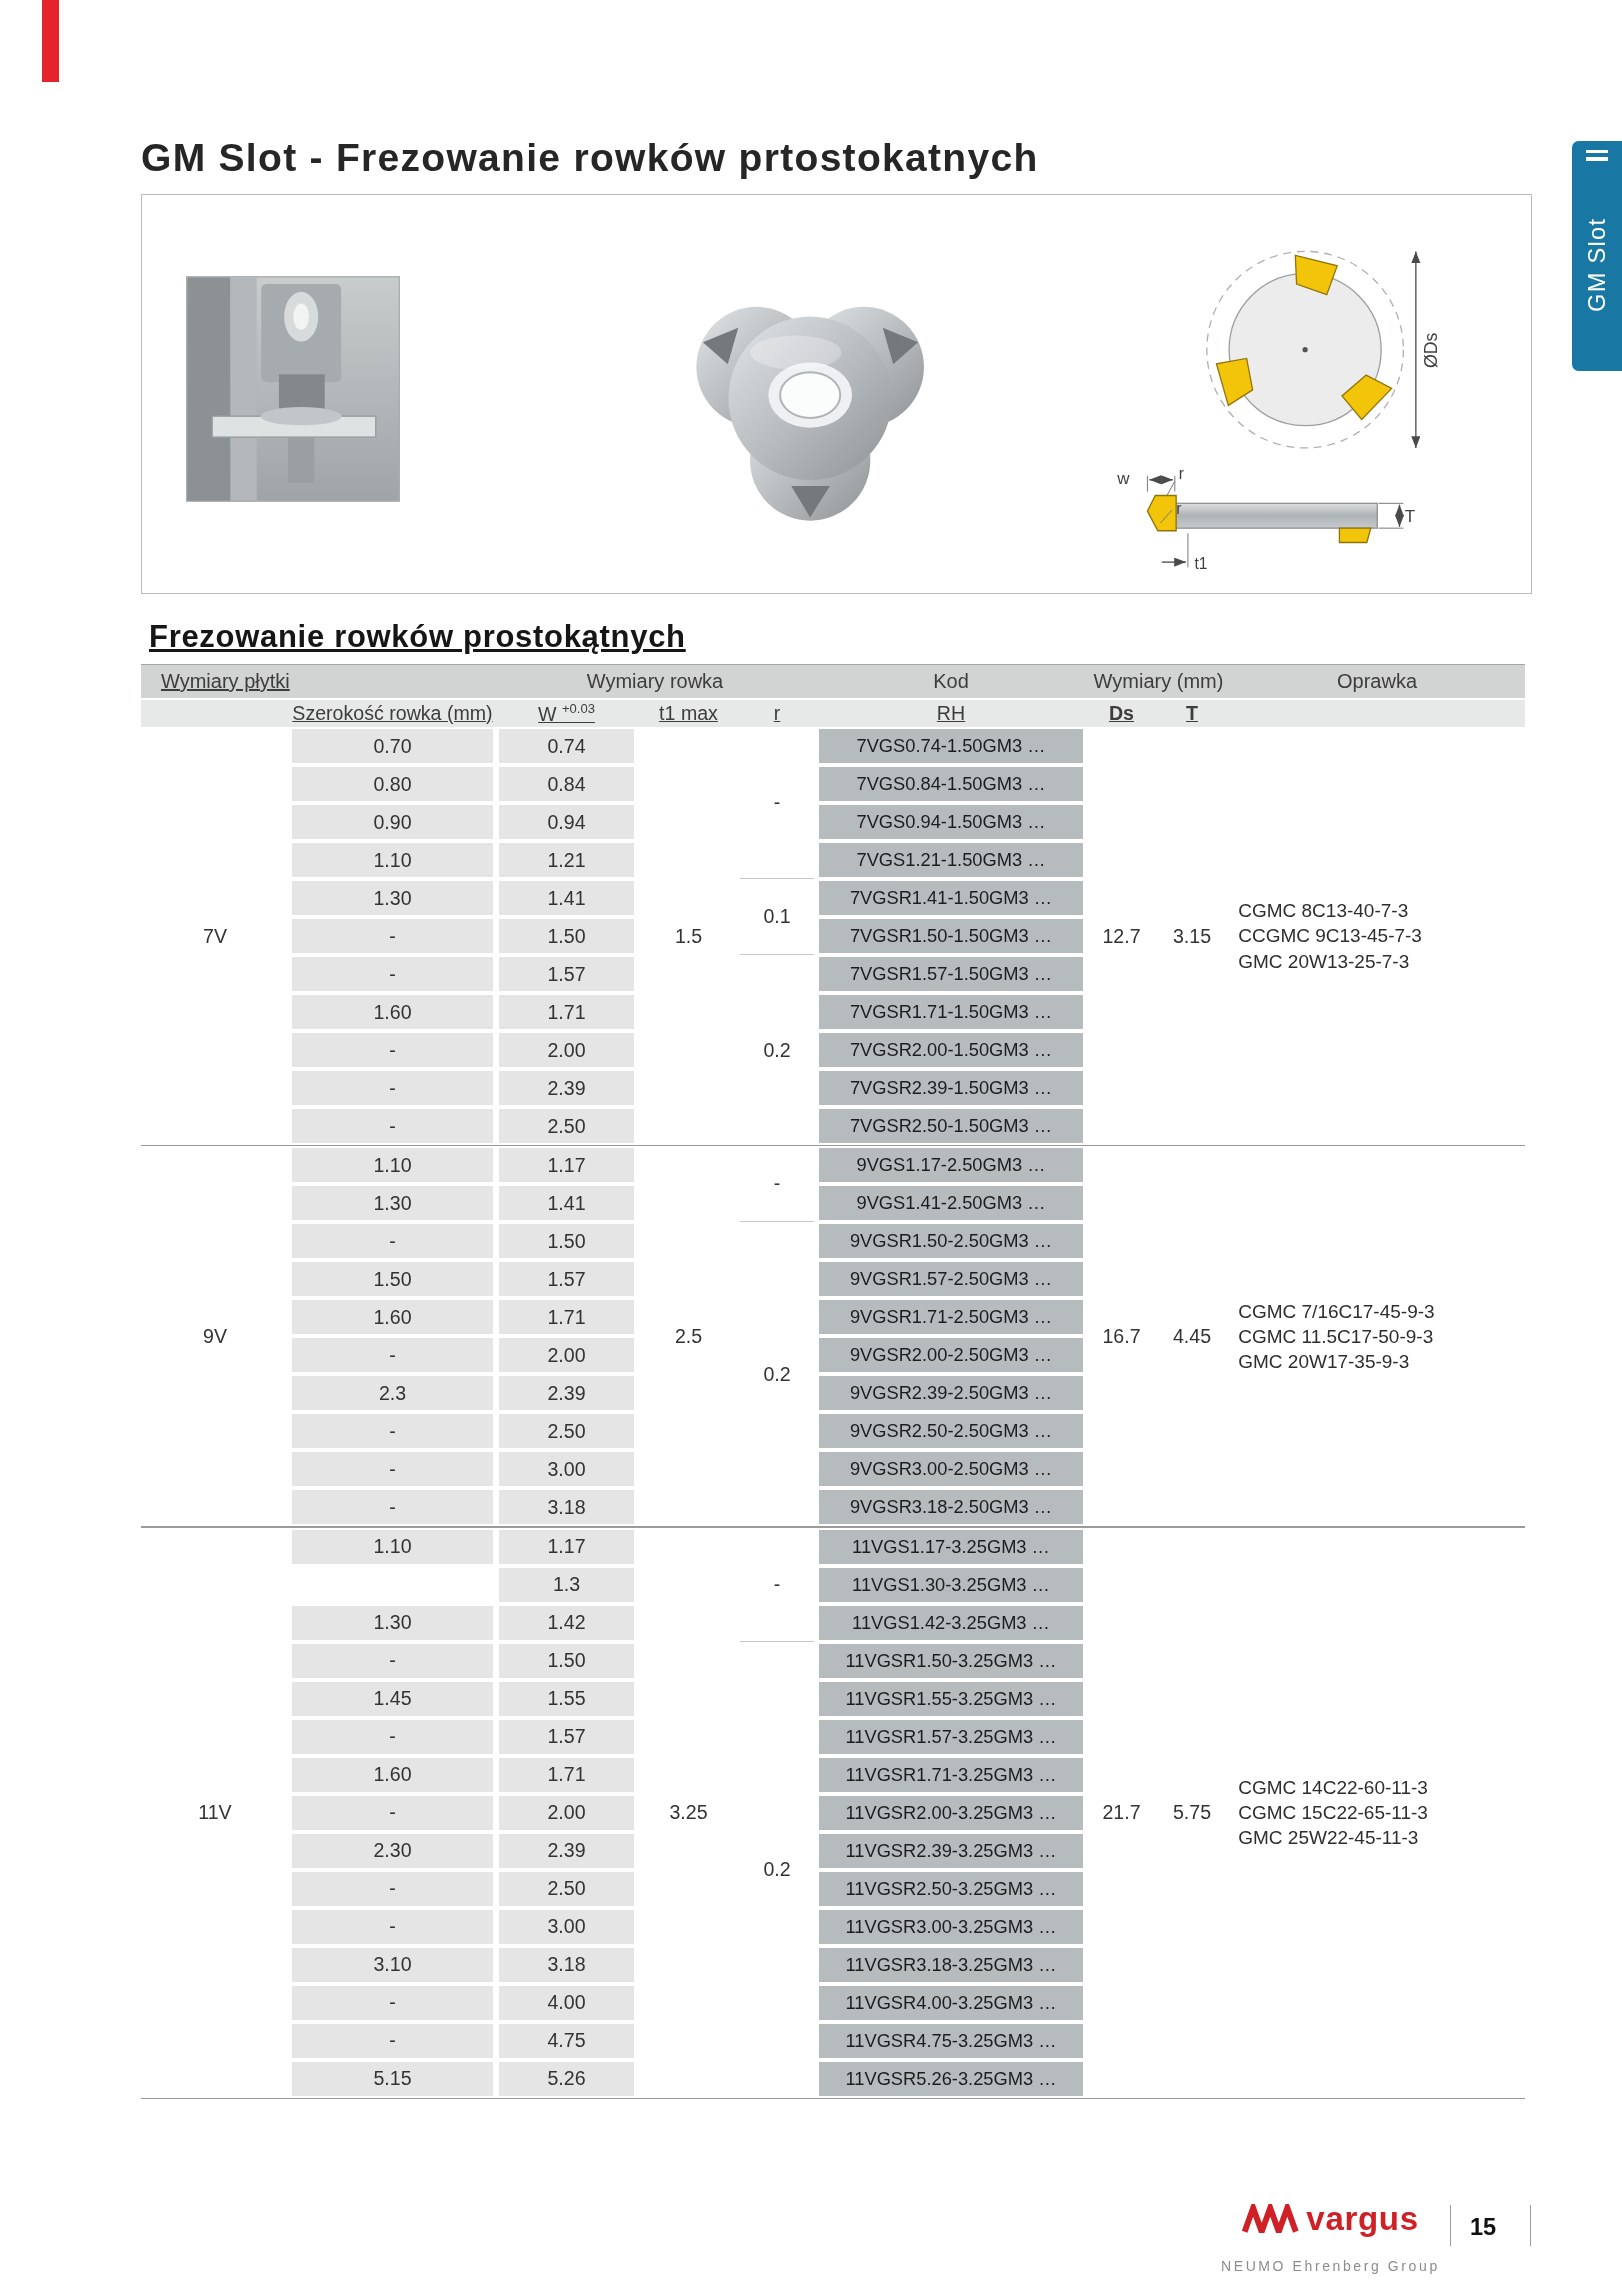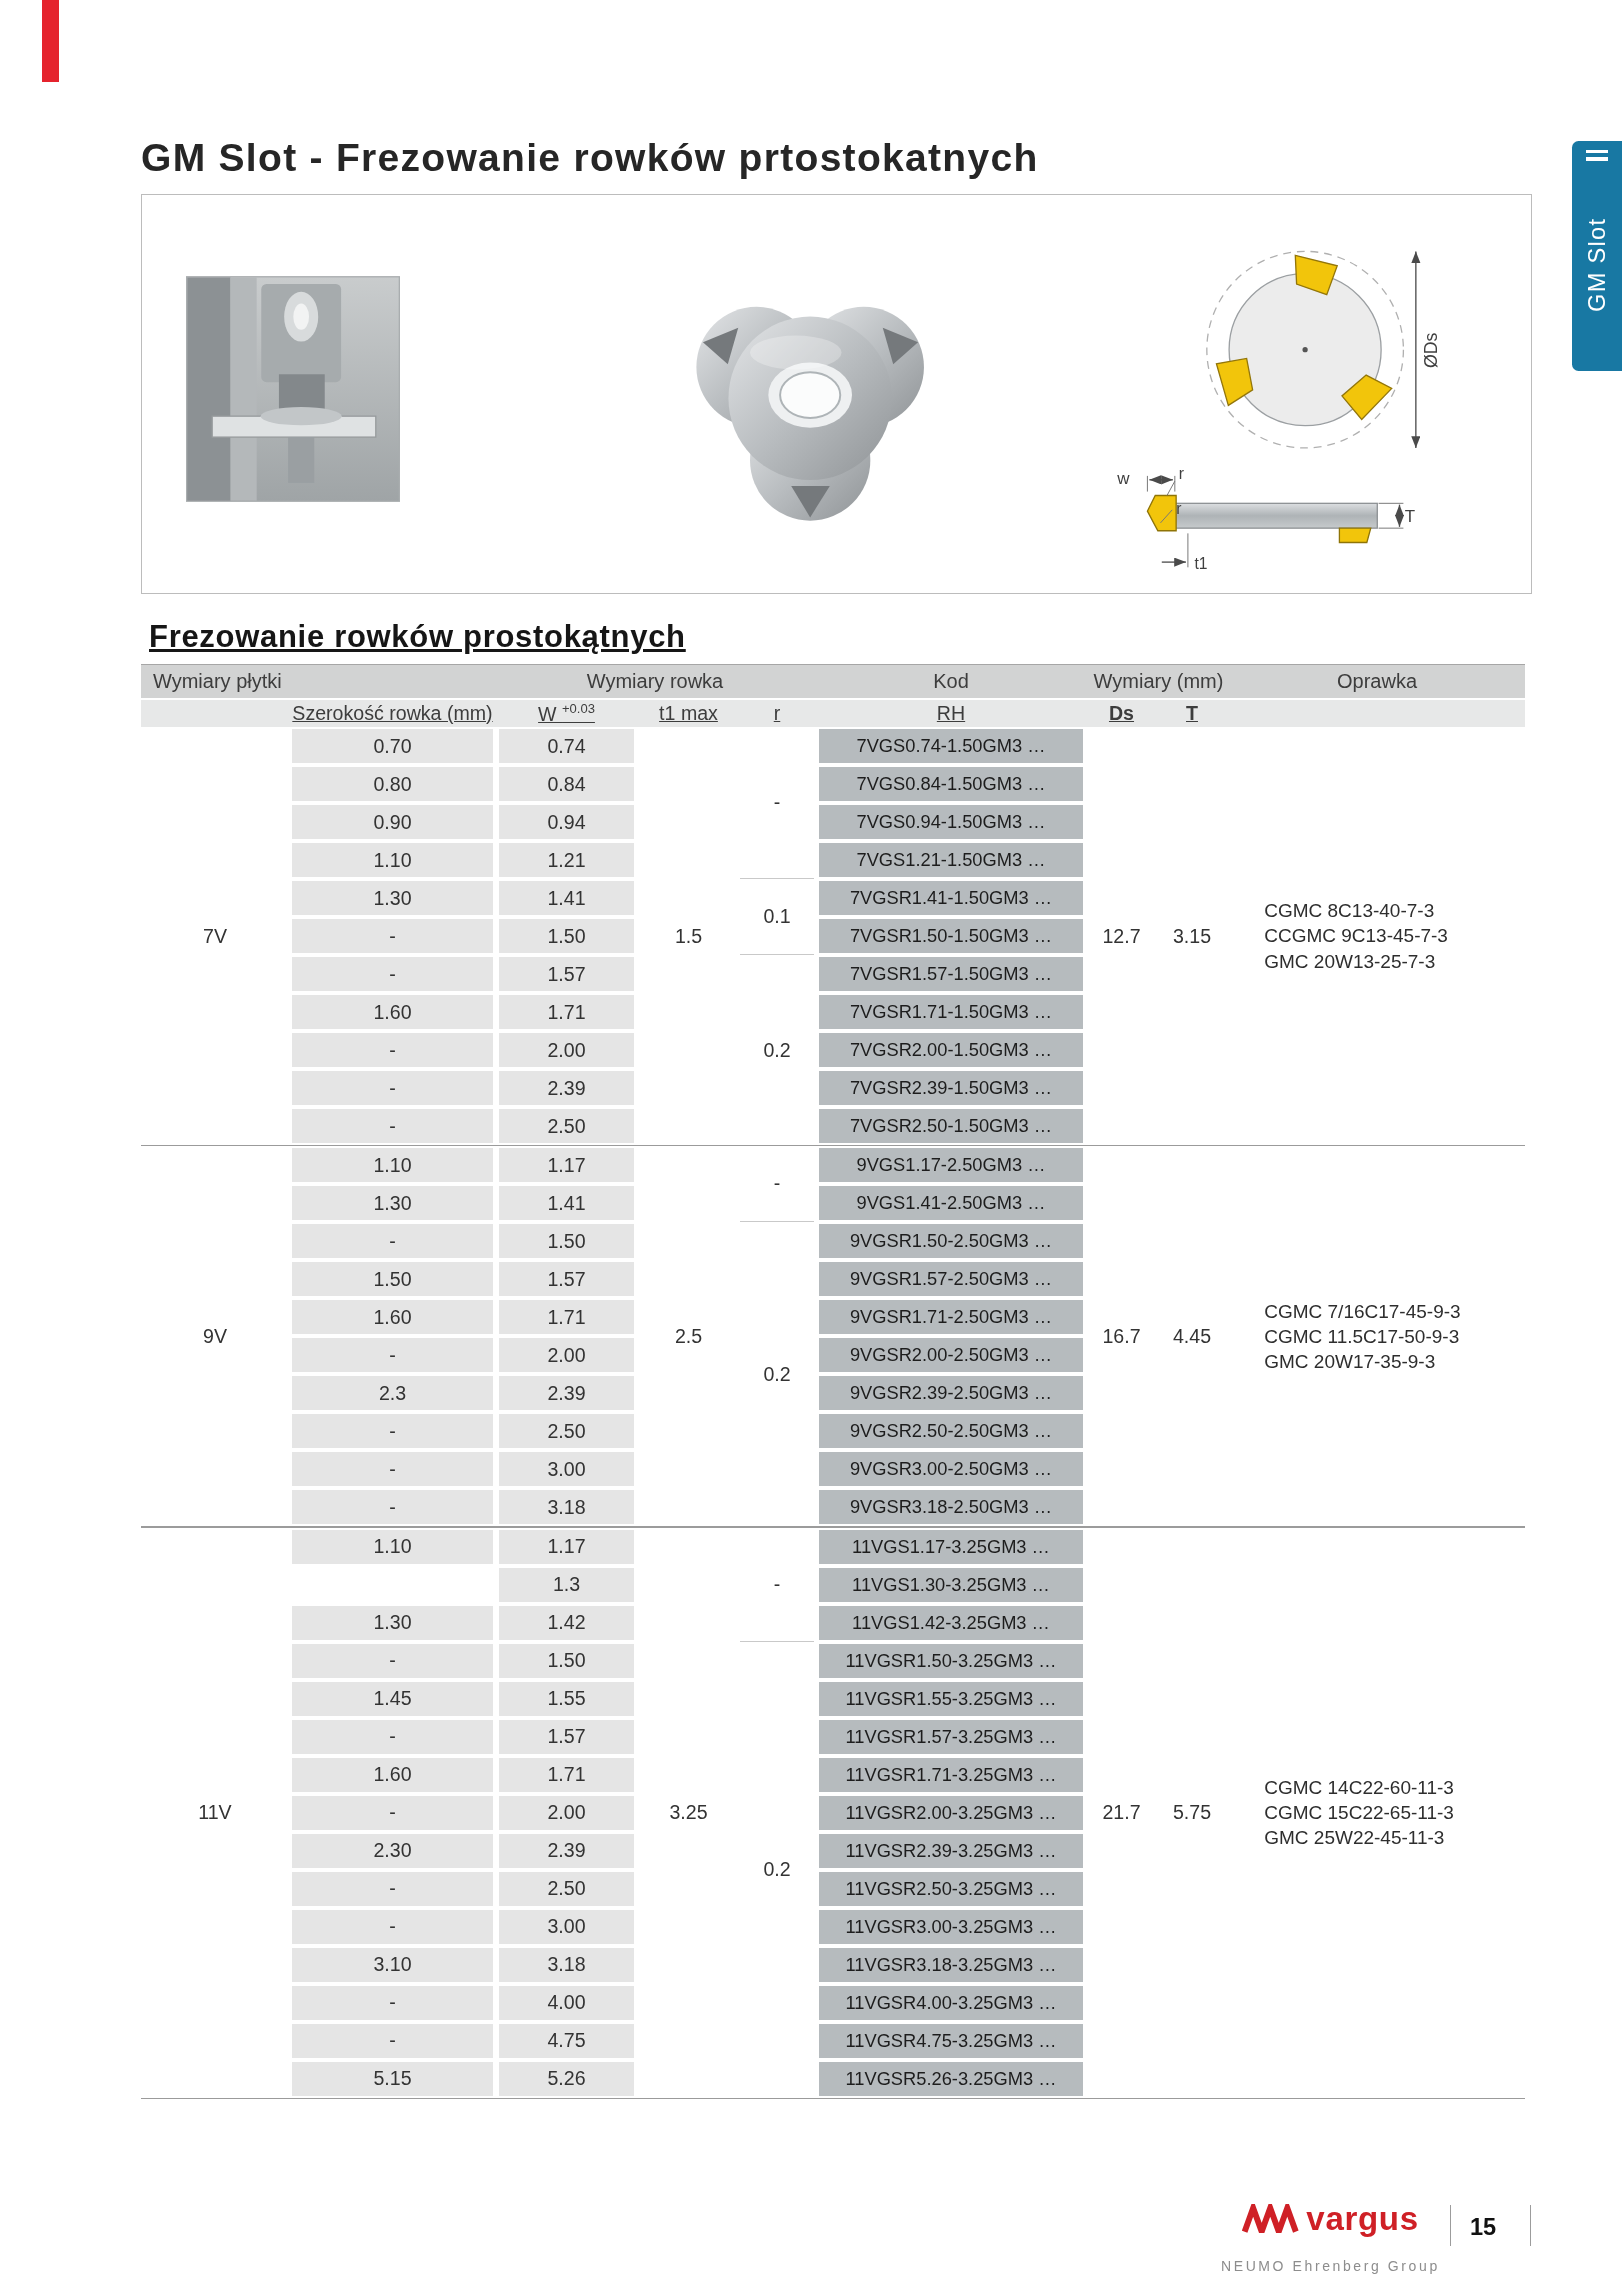--- a/index.html
+++ b/index.html
@@ -22,31 +22,31 @@
   .side-tab .grip { position:absolute; left:14.4px; width:22px; height:3.3px; background:#ffffff; }
   .side-tab .g1 { top:8.5px; } .side-tab .g2 { top:16.4px; }
   .side-tab .tab-label { position:absolute; inset:0; display:flex; align-items:center; justify-content:center;
     writing-mode:vertical-rl; transform:rotate(180deg); color:#ffffff; font-size:23.6px; letter-spacing:1.3px; padding-bottom:17px; }
 
   .section-title { position:absolute; left:149px; top:619px; font-size:31px; font-weight:bold; color:#161616; letter-spacing:0.7px;text-decoration:underline; }
 
   table#spec-table { position:absolute; left:141px; top:664px; width:1384px; border-collapse:separate; border-spacing:0; table-layout:fixed; }
   #spec-table th { font-weight:normal; font-size:20px; color:#3d3d3d; text-align:center; vertical-align:middle; }
   #spec-table thead tr.h1 th { background:#d2d3d3; height:34px; border-top:1.3px solid #a6a6a6; }
-  #spec-table thead tr.h1 th.th-left { text-align:left; padding-left:12px; }
+  #spec-table thead tr.h1 th.th-left { text-align:left; padding-left:20px;text-decoration:underline; }
   #spec-table thead tr.h2 th { background:#e7e8e8; height:29px; border-top:2.6px solid #ffffff; font-size:19.6px;text-decoration:underline; }
   #spec-table thead th.b { font-weight:bold; }
   #spec-table thead sup { font-size:13px; }
   #spec-table td { height:38px; text-align:center; vertical-align:middle; font-size:19.6px; color:#333333; }
   #spec-table td.bar { background:#e5e5e5; border-top:2.6px solid #fff; border-bottom:2.6px solid #fff; border-left:3.3px solid #fff; border-right:3.3px solid #fff; }
   #spec-table td.bar.blank { background:transparent; }
   #spec-table td.kod { background:#b6bbbe; border-top:2.6px solid #fff; border-bottom:2.6px solid #fff; border-left:5.2px solid #fff; border-right:5.2px solid #fff; font-size:18.3px; color:#1d1d1d; }
   #spec-table td.rdiv { border-bottom:1.3px solid #c9c9c9; }
   #spec-table td.opr { text-align:left; padding-left:9.2px; font-size:19px; color:#2e2e2e; }
-  #spec-table td.opr div { line-height:1.32;margin-left:26px; }
+  #spec-table td.opr div { line-height:1.32; }
   #spec-table tr.sep td { height:1.3px; background:#9b9b9b; border:none; font-size:0; line-height:0; }
 
   .logo { position:absolute; left:1221px; top:2204px; display:flex; flex-direction:column; align-items:center;gap:24px; }
   .logo-row { display:flex; align-items:flex-end; }
   .zigzag { width:63px; height:29px; margin-right:1.3px; }
   .brand { font-size:33px; font-weight:bold; color:#cf2026; letter-spacing:0.7px; line-height:0.88; }
   .brand-sub { font-size:14px; letter-spacing:2.6px; color:#8d8d8d; margin-top:1px; align-self:stretch; text-align:right; }
   .vline { position:absolute; width:1.3px; height:41px; background:#9c9c9c; top:2205px; }
   .v1 { left:1450px; } .v2 { left:1530px; }
   .pagenum { position:absolute; left:1470px; top:2214px; font-size:23.6px; font-weight:bold; color:#111111; }

